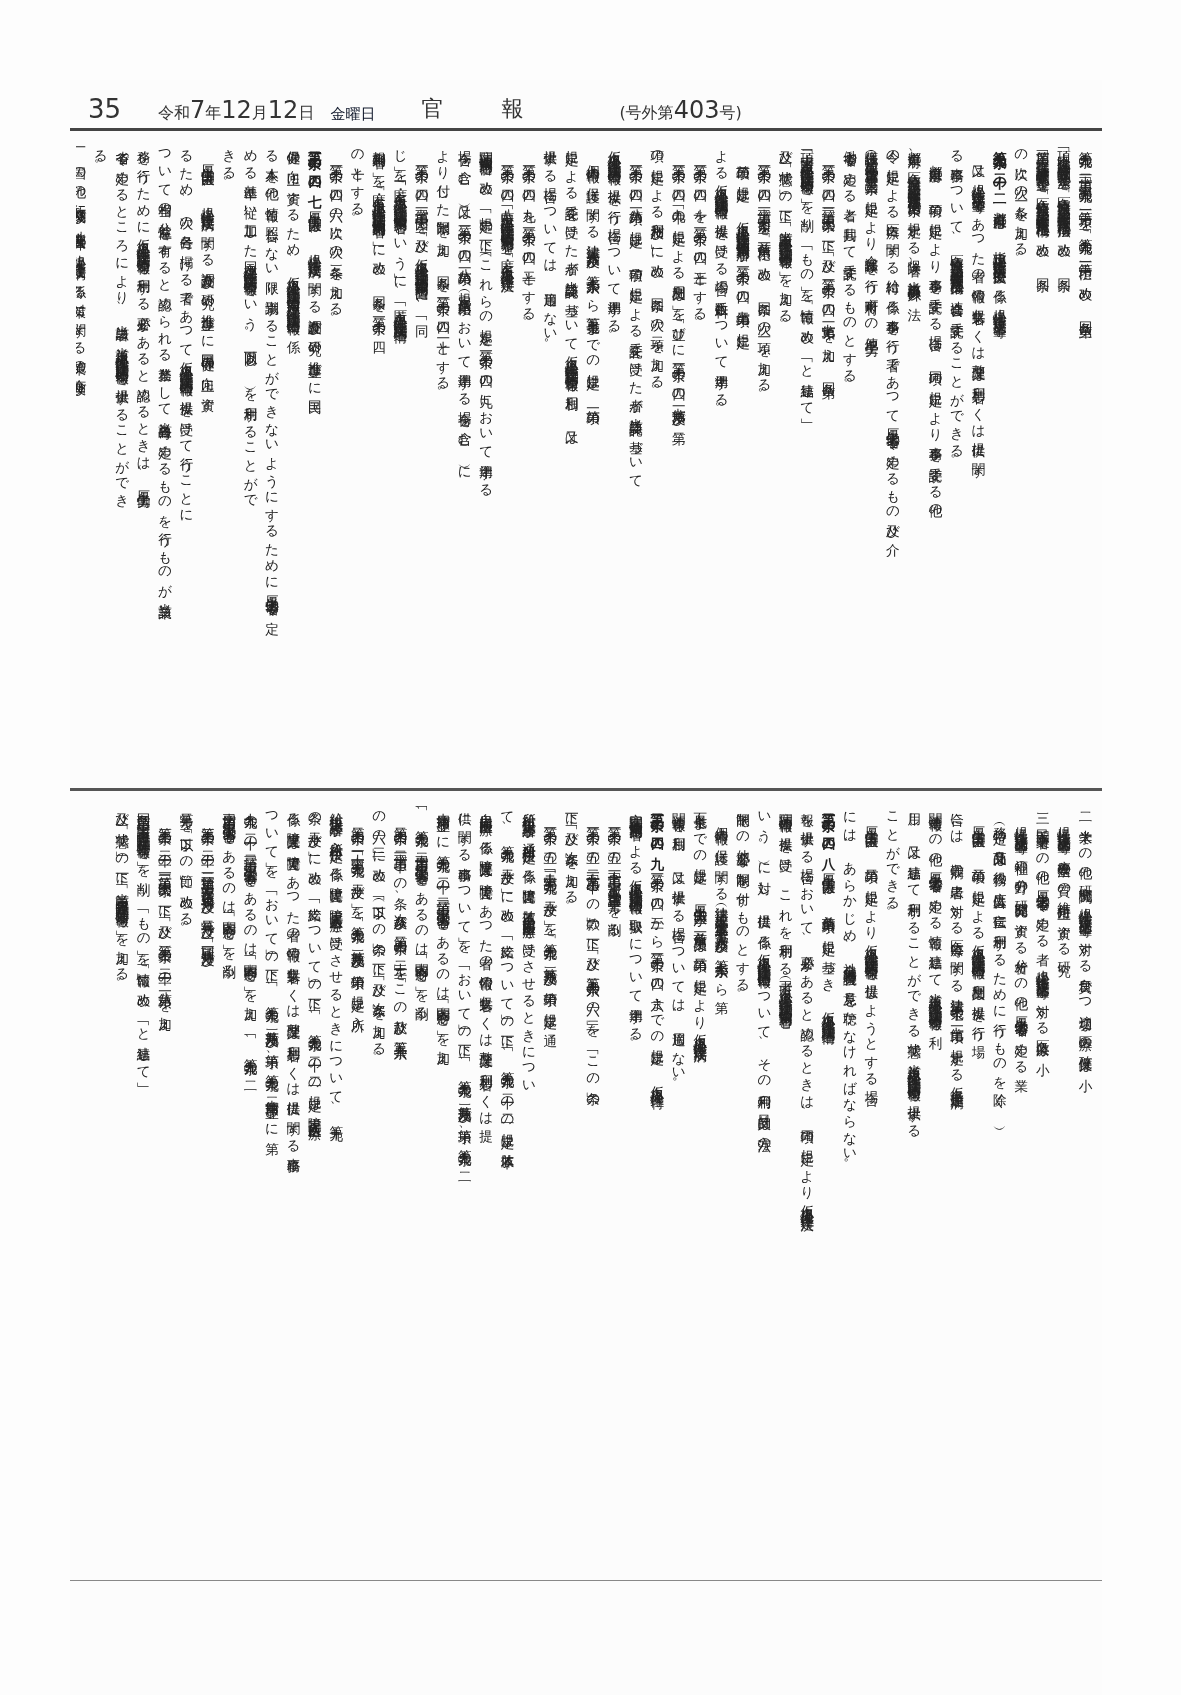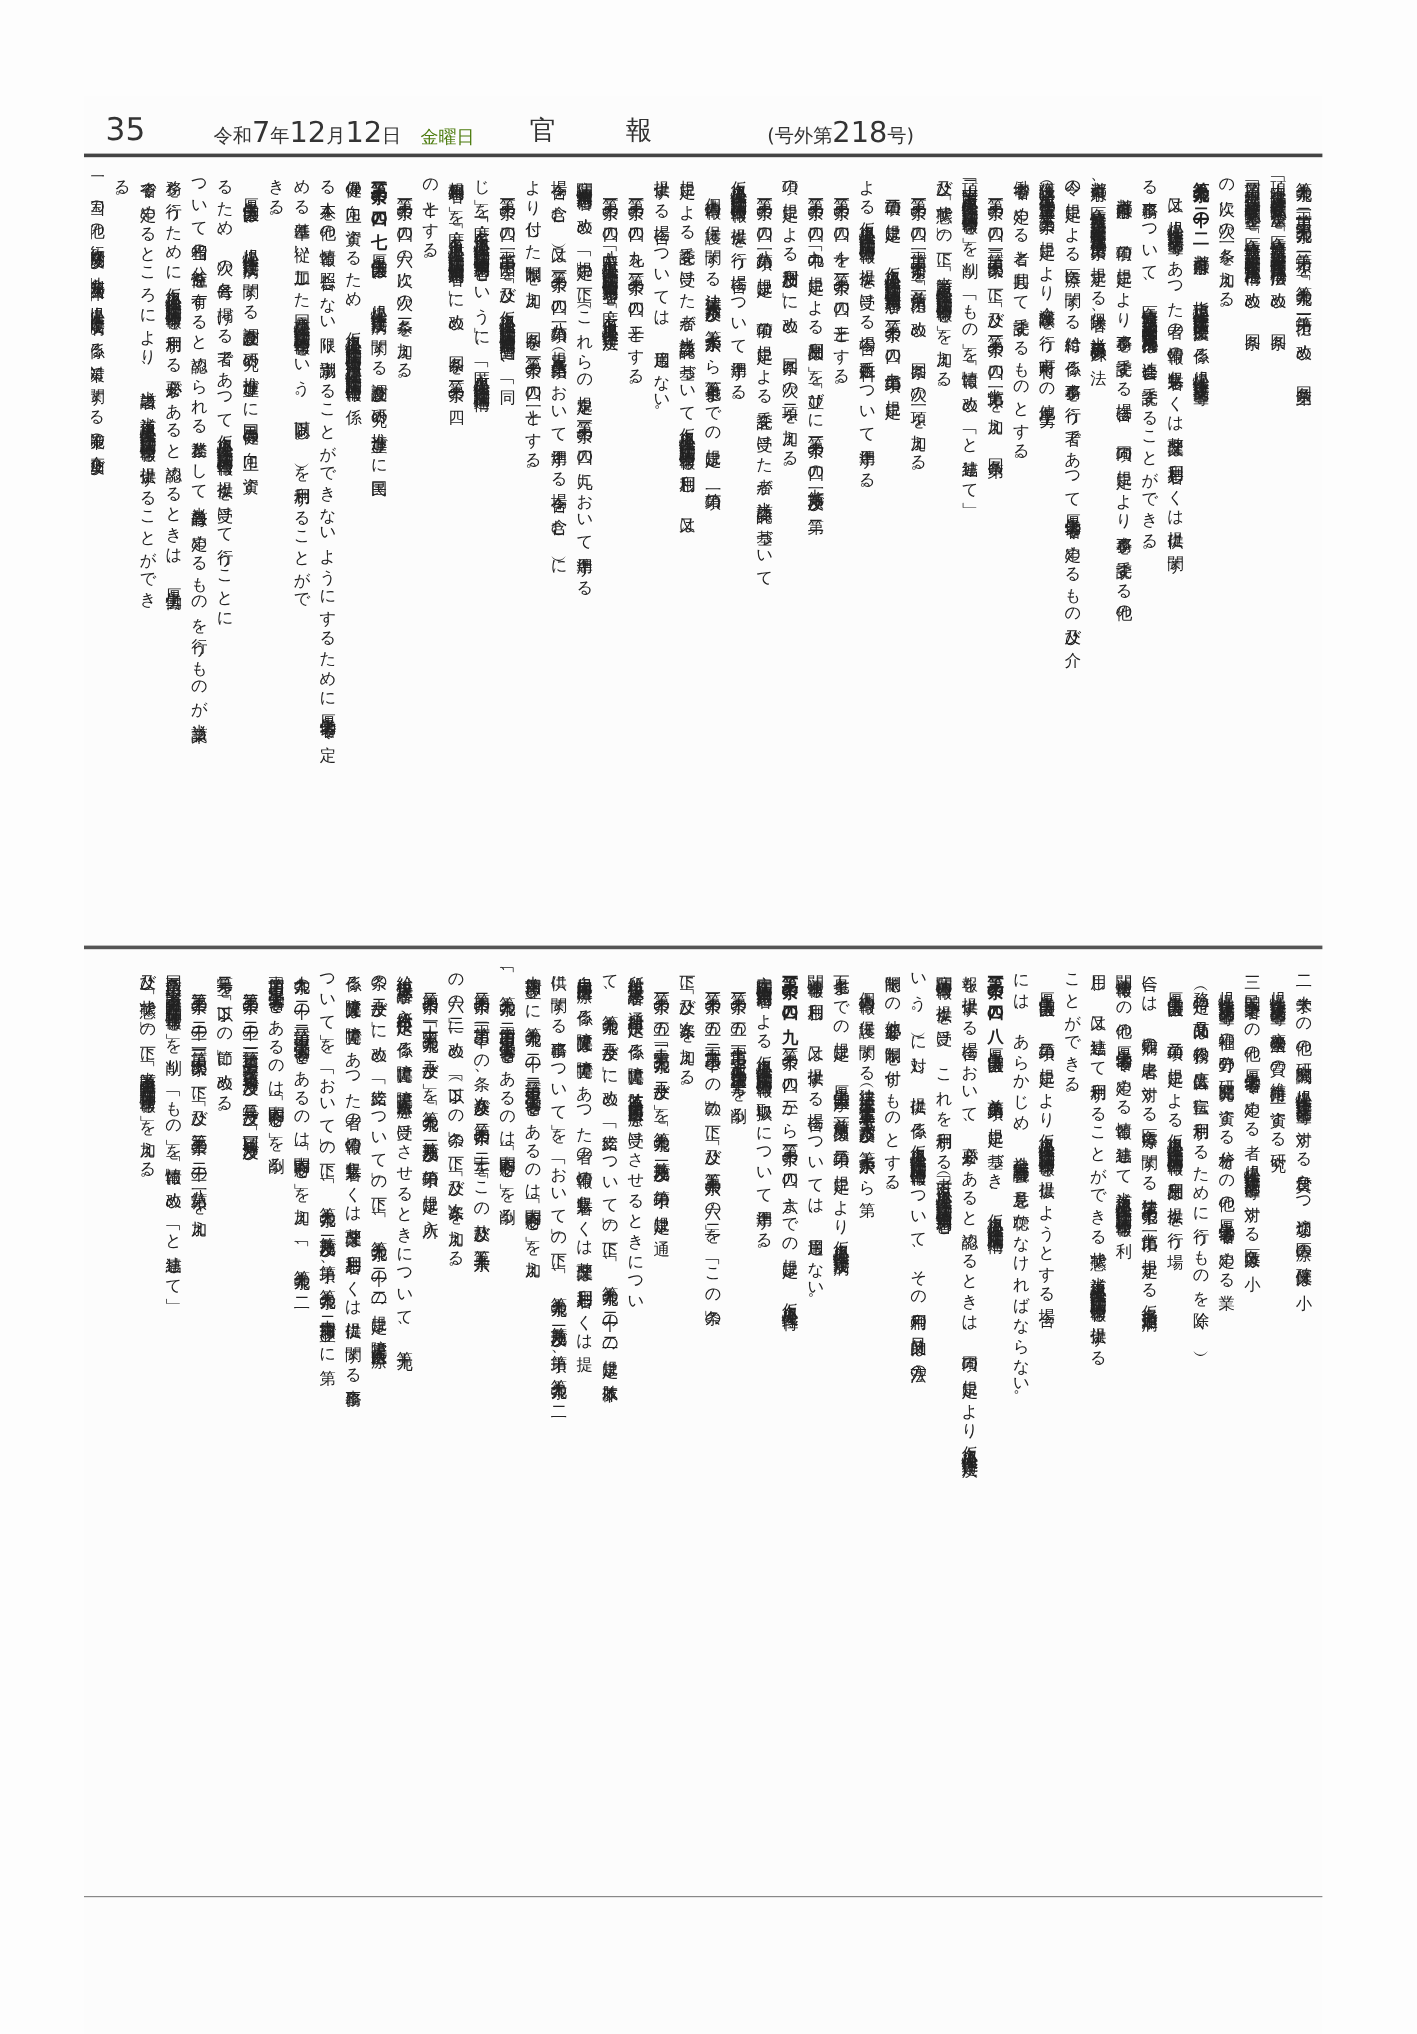--- a/index.html
+++ b/index.html
@@ -8,23 +8,23 @@
     font-family: "DejaVu Serif", "Liberation Serif", serif; color: #222;
     position: relative; overflow: hidden;
   }
   .page { position: absolute; left: 70px; top: 80px; width: 1032px; height: 1620px; background: #fcfcfc; }
   .header {
     position: absolute; left: 0; top: 0; width: 1032px; height: 44px;
     display: flex; align-items: flex-end;
     font-family: "DejaVu Sans", "Liberation Sans", sans-serif;
   }
   .hdr-page { font-size: 26px; margin-left: 18px; width: 70px; color: #333; }
-  .hdr-date { font-size: 16px; margin-left: 20px; color: #333; }
+  .hdr-date { font-size: 16px; color: #333; }
   .hdr-date .big { font-size: 24px; }
-  .hdr-dow { font-size: 15px; margin-left: 16px; color: #4d7c0f; }
+  .hdr-dow { font-size: 15px; margin-left: 16px; color: #0f172a; }
   .hdr-title { font-size: 22px; margin-left: 46px; letter-spacing: 58px; color: #333; font-family: Liberation Mono, monospace; }
   .hdr-issue { font-size: 16px; margin-left: 38px; color: #333; }
   .hdr-issue .big { font-size: 24px; }
   .rule-top { position: absolute; left: 0; top: 48px; width: 1032px; height: 3px; background: #444; }
   .rule-mid { position: absolute; left: 0; top: 708px; width: 1032px; height: 3px; background: #555; }
   .rule-bot { position: absolute; left: 0; top: 1500px; width: 1032px; height: 1px; background: #888; }
   .block {
     position: absolute; writing-mode: vertical-rl;
     font-size: 13.6px; line-height: 21.4px; letter-spacing: 1.6px;
     overflow: hidden;
@@ -40,21 +40,21 @@
 
 <div class="page">
   <div class="header">
     <span class="hdr-page">35</span>
     <span class="hdr-date">
       <span>令和</span><span class="big">7</span><span>年</span><span class="big">12</span><span>月</span><span class="big">12</span><span>日</span>
     </span>
     <span class="hdr-dow">金曜日</span>
     <span class="hdr-title">官報</span>
     <span class="hdr-issue">
-      <span>(号外第</span><span class="big">218</span><span>号)</span>
+      <span>(号外第</span><span class="big">403</span><span>号)</span>
     </span>
   </div>
   <div class="rule-top"></div>
 
   <div class="block top" id="top-block">
       <span class="line"><span>第十九条の二十第一項中「第十九条の三第十一項」を「第十九条の三第十一項」に改め、同条第三</span></span>
       <span class="line"><span>項中「社会保険診療報酬支払基金法」を「医療情報基盤・診療報酬審査支払機構法」に改め、同条</span></span>
       <span class="line"><span>第四項中「社会保険診療報酬支払基金」を「医療情報基盤・診療報酬審査支払機構」に改め、同条</span></span>
       <span class="line"><span>の次に次の一条を加える。</span></span>
       <span class="line"><span class="b">第十九条の二十の二　</span><span>都道府県は、指定小児慢性特定疾病医療支援に係る小児慢性特定疾病児童等</span></span>

